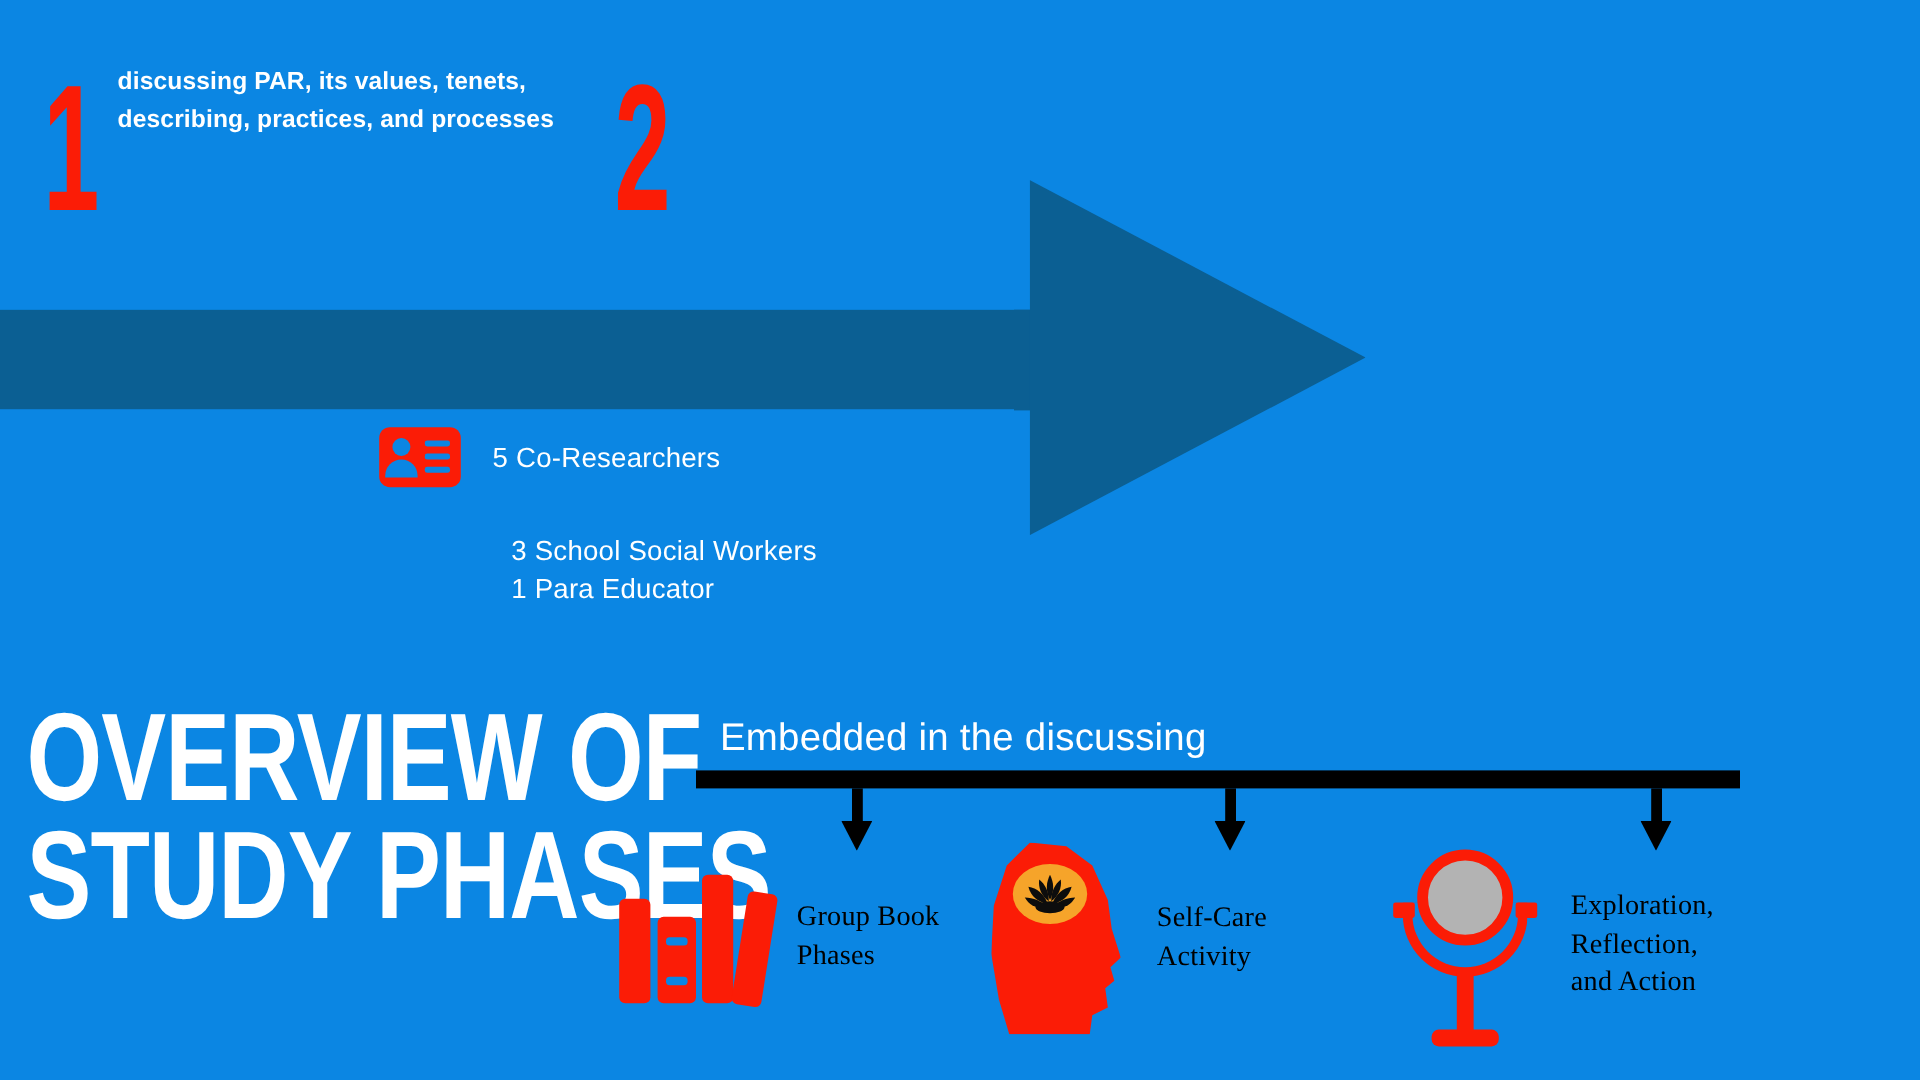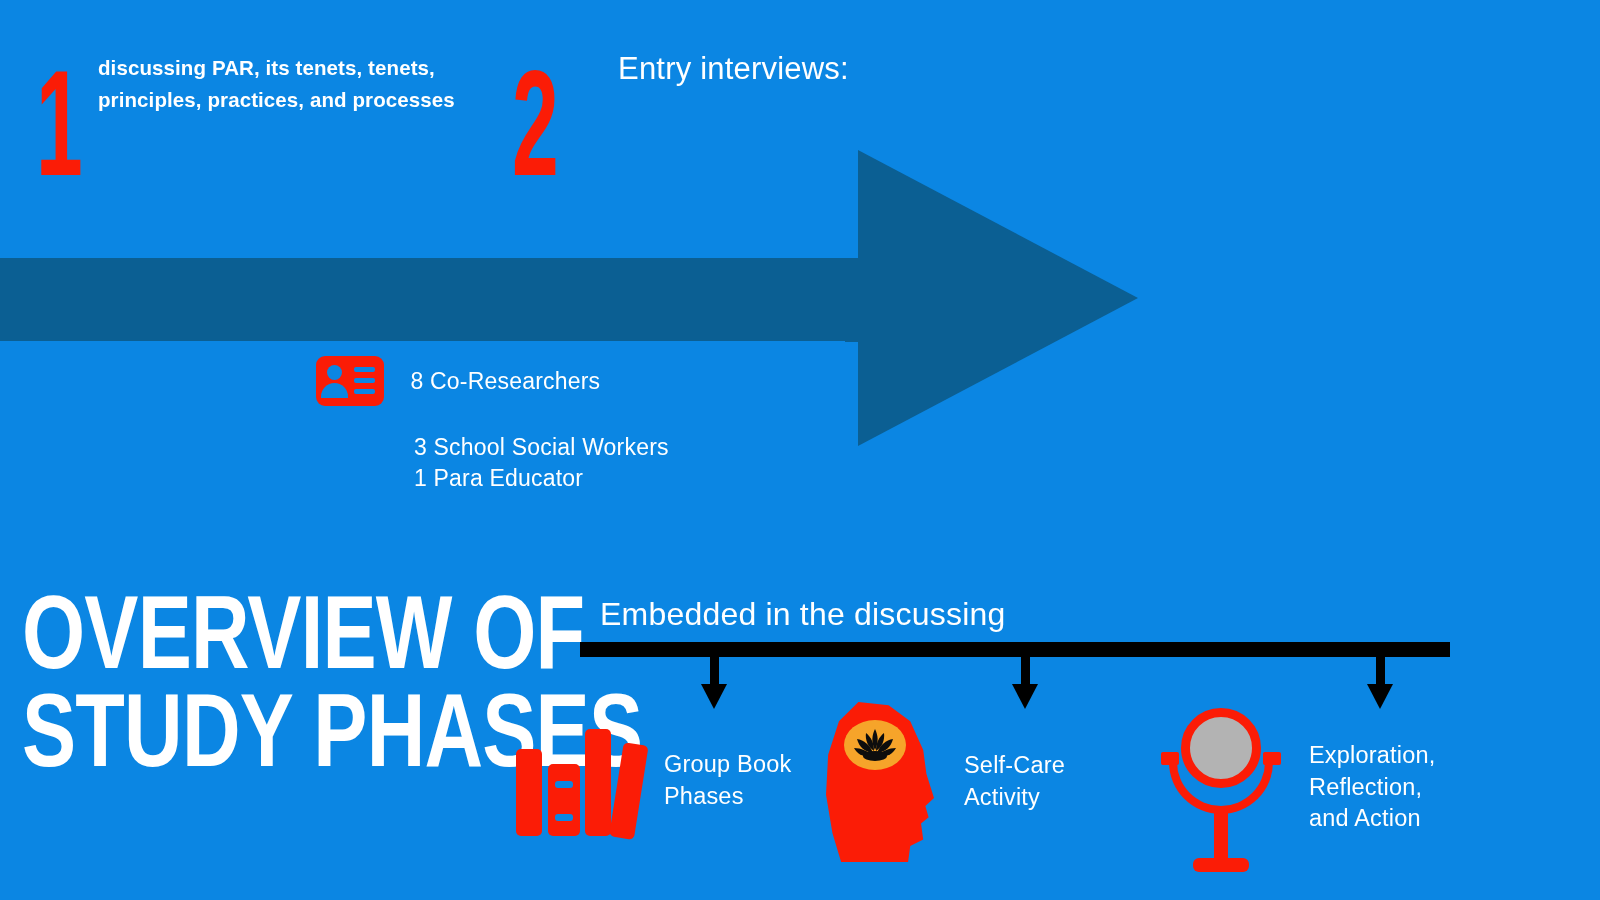--- a/index.html
+++ b/index.html
@@ -74,21 +74,21 @@
     border-radius:14px 14px 0 0;background:#0b86e3;
   }
   .idcard .ln{position:absolute;height:5px;border-radius:2px;background:#0b86e3;left:38px;}
   .idcard .ln1{top:11px;width:21px;}
   .idcard .ln2{top:22px;width:21px;}
   .idcard .ln3{top:33px;width:21px;}
   .cr-main{
     display:inline-block;vertical-align:middle;margin-left:22px;
     color:#fff;font-size:23px;letter-spacing:.2px;
   }
-  .cr-list{position:absolute;left:94px;top:72px;margin:4px;padding:0;list-style:none;}
+  .cr-list{position:absolute;left:94px;top:72px;margin:16px;padding:0;list-style:none;}
   .cr-list li{color:#fff;font-size:23px;line-height:1.36;white-space:nowrap;letter-spacing:.2px;}
 
   
   #headline{
     position:absolute;left:22px;top:584px;
     color:#ffffff;
     font-family:"Liberation Sans","DejaVu Sans",sans-serif;
     font-weight:bold;
     font-size:104px;
     line-height:0.94;
@@ -115,21 +115,21 @@
     position:absolute;left:0;top:27px;width:26px;height:25px;background:#000;
     clip-path:polygon(0 0,100% 0,50% 100%);
   }
   #arr1{left:701px;}
   #arr2{left:1012px;}
   #arr3{left:1367px;}
 
   
   .activity{position:absolute;display:flex;align-items:center;}
   .activity .label{
-    color:#ffffff;font-size:23.5px;line-height:1.36;letter-spacing:.2px;
+    color:#000000;font-size:23.5px;line-height:1.36;letter-spacing:.2px;font-family:Liberation Serif, serif;
   }
 
   
   #act-books{left:516px;top:726px;}
   .books{position:relative;width:122px;height:110px;}
   .books .bk{position:absolute;bottom:0;background:#fb1c06;border-radius:5px;}
   .books .b1{left:0;width:26px;height:87px;}
   .books .b2{left:32px;width:32px;height:72px;}
   .books .b3{left:69px;width:26px;height:107px;}
   .books .b2 .slot{
@@ -196,40 +196,39 @@
 <div class="stage">
 
   <div class="arrow-shaft"></div>
   <div class="arrow-head"></div>
   <div class="panel" id="panel-a"></div>
   <div class="panel" id="panel-b"></div>
 
   <div class="step" id="step1">
     <div class="num">1</div>
     <div class="body">
-      <p class="desc">discussing PAR, its tenets, tenets, principles, practices, and processes</p>
+      <p class="desc">discussing PAR, its values, tenets, describing, practices, and processes</p>
     </div>
   </div>
 
   <div class="step" id="step2">
     <div class="num">2</div>
     <div class="body">
-      <p class="title">Entry interviews:</p>
     </div>
   </div>
 
   <div id="coresearchers">
     <span class="idcard">
       <span class="person-head"></span>
       <span class="person-body"></span>
       <span class="ln ln1"></span>
       <span class="ln ln2"></span>
       <span class="ln ln3"></span>
     </span>
-    <span class="cr-main">8 Co-Researchers</span>
+    <span class="cr-main">5 Co-Researchers</span>
     <ul class="cr-list">
       <li>3 School Social Workers</li>
       <li>1 Para Educator</li>
     </ul>
   </div>
 
   <div id="headline">
     <div>Overview of</div>
     <div>Study Phases</div>
   </div>

